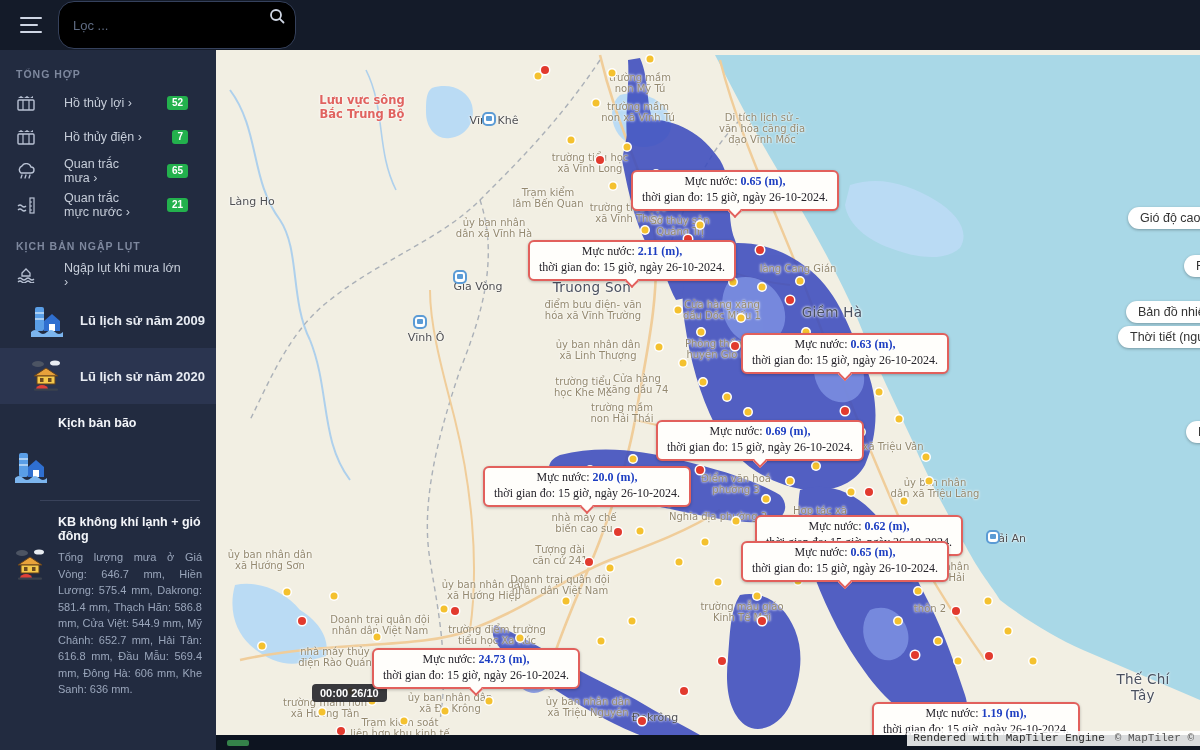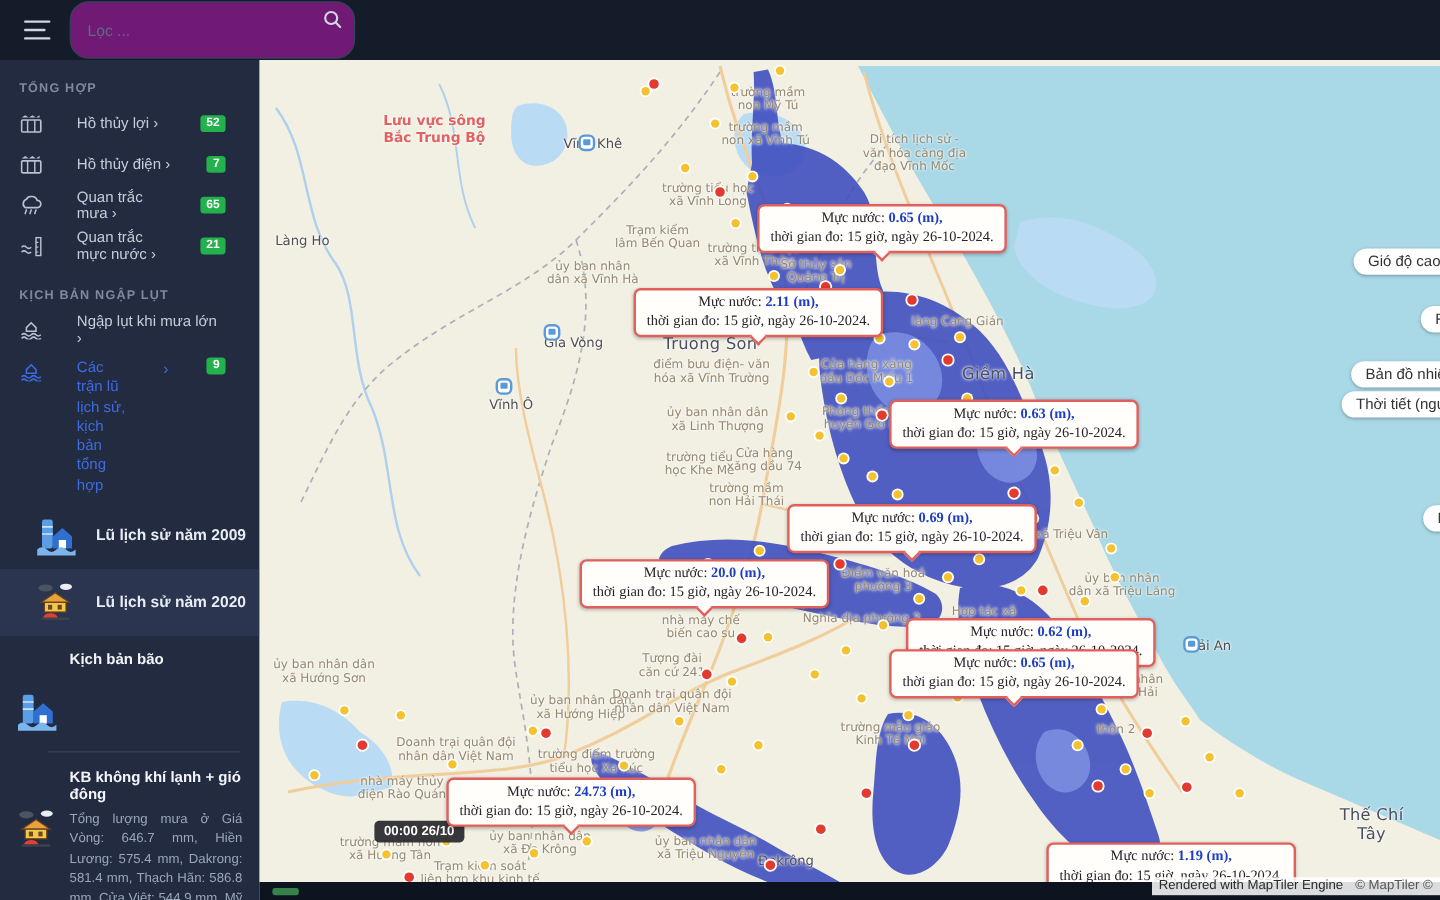--- a/index.html
+++ b/index.html
@@ -9,21 +9,21 @@
 
   
   .header { position:absolute; left:0; top:0; width:1200px; height:50px; background:#141b29; z-index:50; display:flex; align-items:center; }
   .logo-block { width:216px; height:50px; background:#1d2436; display:flex; align-items:center; gap:8px; padding:0 8px 0 10px; flex-shrink:0; }
   .logo-circle { width:36px; height:36px; flex-shrink:0; }
   .app-title { color:#f1f3f8; font-family:"Liberation Serif", serif; font-weight:bold; font-size:10.5px; line-height:1.3; letter-spacing:.2px; }
   .hamburger { margin-left:20px; width:22px; height:16px; display:flex; flex-direction:column; justify-content:space-between; cursor:pointer; }
   .hamburger span { display:block; height:2px; background:#cfd6e4; border-radius:1px; }
   .hamburger span:nth-child(2){ width:80%; }
   .search-wrap { margin-left:16px; position:relative; width:238px; }
-  .search-input { width:238px; height:48px; background:#701a75; border:1px solid #35415c; border-radius:16px; color:#aeb8cc; font-size:13px; padding:0 34px 0 14px; outline:none; }
+  .search-input { width:238px; height:48px; background:#000000; border:1px solid #35415c; border-radius:16px; color:#aeb8cc; font-size:13px; padding:0 34px 0 14px; outline:none; }
   .search-input::placeholder { color:#5f6b82; }
   .search-icon { position:absolute; right:11px; top:7px; }
 
   
   .sidebar { position:absolute; left:0; top:50px; width:216px; height:700px; background:#222b40; z-index:40; overflow:hidden; }
   .sec-title { margin:18px 16px 6px; font-size:10.5px; font-weight:bold; letter-spacing:1px; color:#7e889e; }
   .menu-item { display:flex; align-items:center; height:34px; padding:0 28px 0 16px; gap:28px; color:#c6cdd9; font-size:12.5px; cursor:pointer; }
   .menu-item .mi-icon { width:20px; display:flex; justify-content:center; flex-shrink:0; }
   .menu-item .mi-label { flex:1; }
   .badge { background:#23b14d; color:#fff; font-size:10px; font-weight:bold; padding:2px 5px; border-radius:3px; line-height:1; }
@@ -54,21 +54,21 @@
   .bluemark { position:absolute; width:14px; height:14px; transform:translate(-50%,-50%); background:#fff; border:2px solid #5b9bd5; border-radius:5px; z-index:13; }
   .bluemark i { display:block; margin:2px auto 0; width:6px; height:5px; background:#5b9bd5; border-radius:1px; }
   .tip { position:absolute; background:#fffefb; border:2px solid #e2605c; border-radius:6px; padding:2px 9px 4px; font:12px "Liberation Serif", serif; color:#26242b; text-align:center; white-space:nowrap; box-shadow:0 1px 3px rgba(0,0,0,.25); z-index:30; }
   .tip .tval { color:#1d3ec2; font-weight:bold; }
   .tip .ttime { margin-top:1px; }
   .tip .tail { position:absolute; left:50%; bottom:-7px; width:10px; height:10px; background:#fffefb; border-right:2px solid #e2605c; border-bottom:2px solid #e2605c; transform:translateX(-50%) rotate(45deg); }
   .pill { position:absolute; background:#fff; border-radius:14px; padding:4px 12px; font-size:12.5px; color:#333; box-shadow:0 1px 3px rgba(0,0,0,.3); white-space:nowrap; z-index:25; cursor:pointer; }
   .badge-time { position:absolute; background:rgba(40,40,46,.92); color:#fff; font-weight:bold; font-size:11px; padding:3px 8px; border-radius:4px; z-index:26; }
   .bottom-bar { position:absolute; left:0; top:685px; width:984px; height:15px; background:#0d1420; z-index:32; }
   .bottom-bar .mini { position:absolute; left:11px; top:5px; width:22px; height:6px; background:#35824a; border-radius:2px; }
-  .attribution { position:absolute; right:0; top:681px; background:rgba(255,255,255,.85); color:#2a2a2a; font-size:11px; padding:1px 6px 2px; z-index:33; white-space:nowrap; }
+  .attribution { position:absolute; right:0; top:681px; background:rgba(255,255,255,.85); color:#2a2a2a; font-size:11px; padding:1px 6px 2px; z-index:33; white-space:nowrap;font-family:Liberation Mono, monospace; }
   .attribution .at2 { color:#555; margin-left:10px; }
 </style>
 </head>
 <body>
 
 <div class="app">
 
   <div class="header">
     <div class="hamburger">
         <span></span>
@@ -147,32 +147,20 @@
       <span class="mi-icon">
         <svg width="19" height="16" viewBox="0 0 19 16">
             <path d="M5 6 l4-4 4 4 v3 h-8z" fill="none" stroke="#b9c2d4" stroke-width="1.3"></path>
             <path d="M1 12 q2-2 4 0 t4 0 t4 0 t4 0" fill="none" stroke="#b9c2d4" stroke-width="1.3"></path>
             <path d="M1 15 q2-2 4 0 t4 0 t4 0 t4 0" fill="none" stroke="#b9c2d4" stroke-width="1.3"></path>
           </svg>
       </span>
       <span class="mi-label">Ngập lụt khi mưa lớn ›</span>
     </div>
 
-    <div class="menu-item two-line">
-      <span class="mi-icon">
-        <svg width="19" height="16" viewBox="0 0 19 16">
-            <path d="M5 6 l4-4 4 4 v3 h-8z" fill="none" stroke="#3d6ce0" stroke-width="1.3"></path>
-            <path d="M1 12 q2-2 4 0 t4 0 t4 0 t4 0" fill="none" stroke="#3d6ce0" stroke-width="1.3"></path>
-            <path d="M1 15 q2-2 4 0 t4 0 t4 0 t4 0" fill="none" stroke="#3d6ce0" stroke-width="1.3"></path>
-          </svg>
-      </span>
-      <span class="mi-label blue-link">Các trận lũ lịch sử, kịch bản tổng hợp</span>
-      <span class="chev">›</span>
-      <span class="badge">9</span>
-    </div>
 
     <div class="sub-item">
       <span class="sub-icon">
         <svg width="38" height="38" viewBox="0 0 38 38">
             <rect x="8" y="6" width="9" height="24" rx="2" fill="#5a9ee6"></rect>
             <line x1="8" y1="12" x2="17" y2="12" stroke="#cfe4f8" stroke-width="1.4"></line>
             <line x1="8" y1="18" x2="17" y2="18" stroke="#cfe4f8" stroke-width="1.4"></line>
             <path d="M17 20 l8-7 8 7 v10 h-16z" fill="#2f6fd0"></path>
             <rect x="22" y="23" width="6" height="7" fill="#fff"></rect>
             <path d="M4 31 q4-4 8 0 t8 0 t8 0 t8 0 v5 H4z" fill="#7cb5ee"></path>

